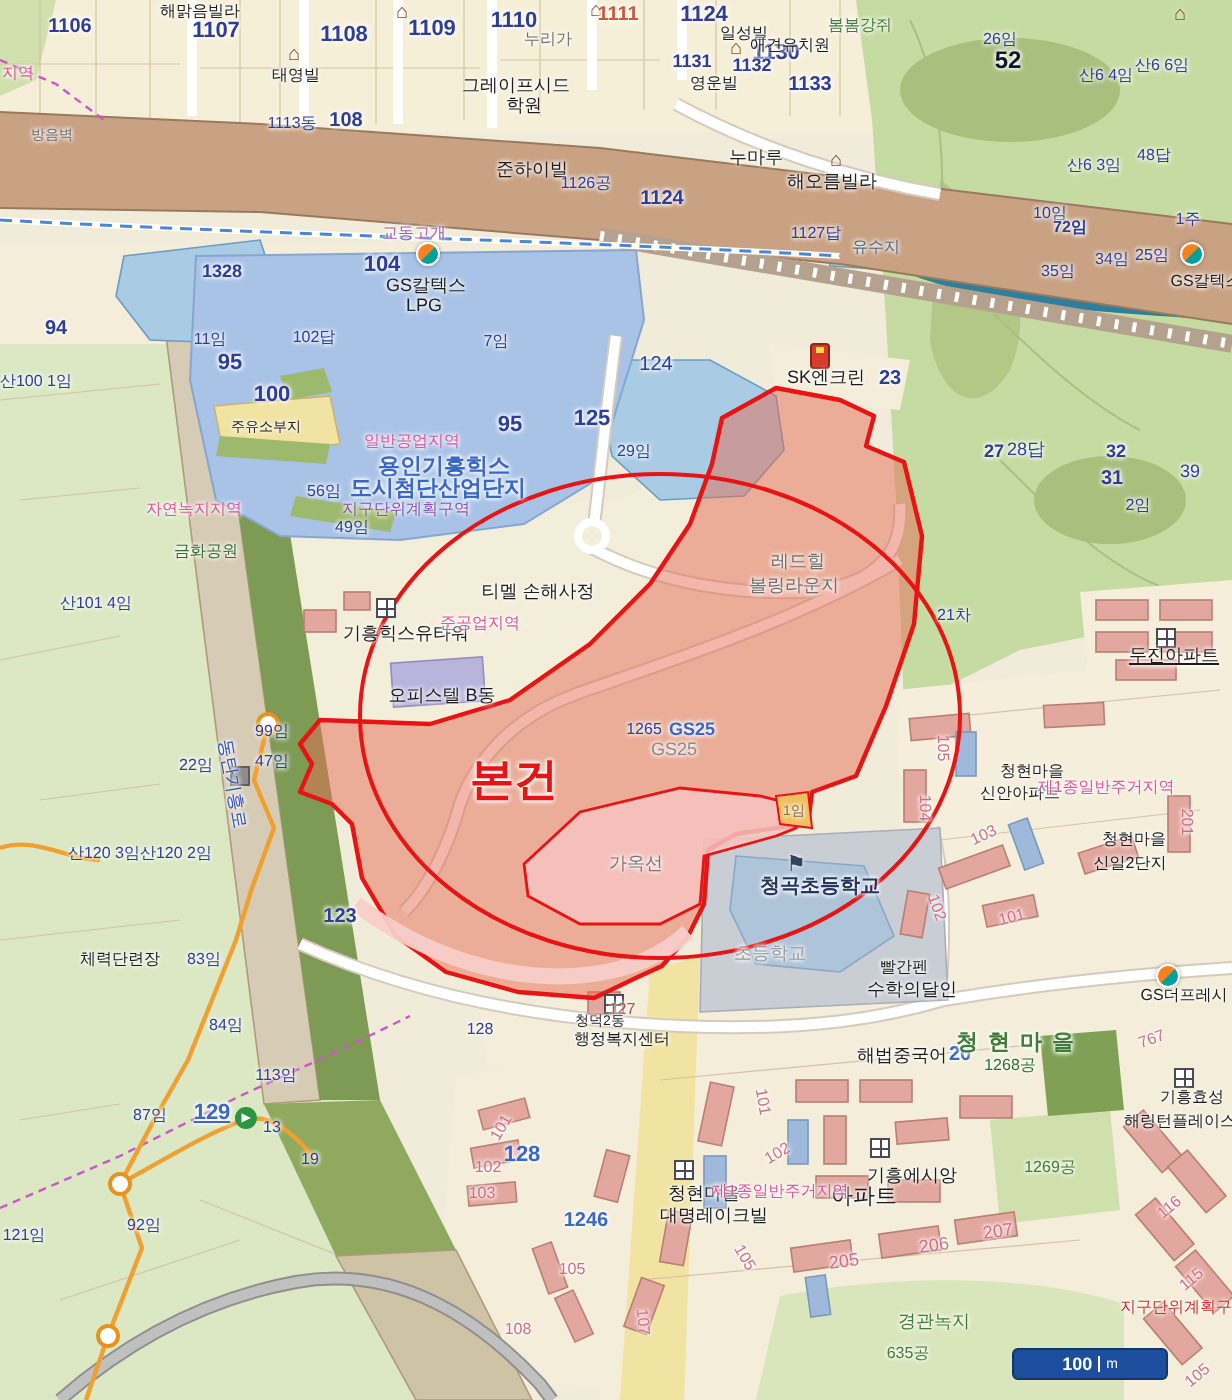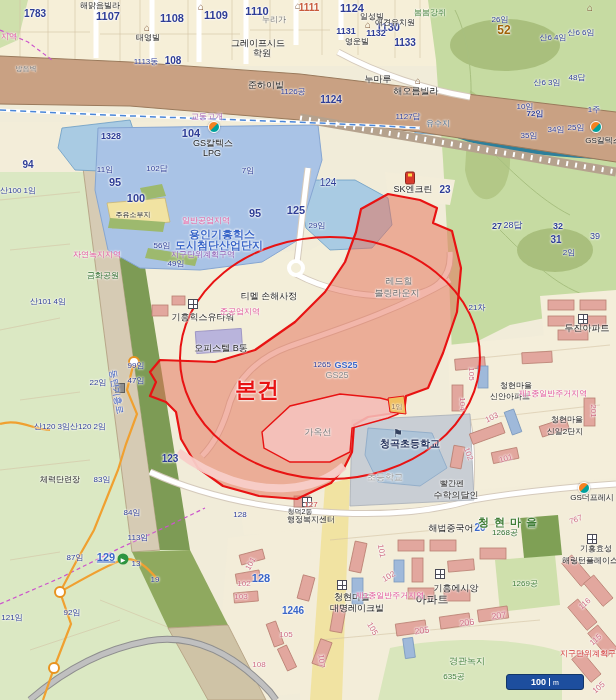--- a/index.html
+++ b/index.html
@@ -198,21 +198,21 @@
     <g>
       <path d="M388,194 L420,200 L437,208 L433,223 L452,231 L461,268 L457,312 L443,353 L428,388 L406,396 L404,412 L388,414 L368,417 L354,425 L352,452 L344,468 L331,483 L320,488 L297,499 L259,496 L223,486 L198,468 L181,439 L176,412 L166,402 L150,396 L156,382 L150,372 L160,360 L215,362 L255,350 L295,322 L325,292 L345,262 L356,232 L361,209 Z" fill="rgba(230,110,85,0.5)" stroke="#e81313" stroke-width="2.2" stroke-linejoin="round"></path>
       <path d="M262,432 L290,406 L340,394 L380,398 L396,402 L398,414 L388,418 L352,428 L350,452 L330,462 L290,462 L264,448 Z" fill="rgba(246,195,190,0.85)" stroke="#e81313" stroke-width="1.4"></path>
       <path d="M178,452 C212,478 252,490 287,488 C317,486 333,476 344,466" stroke="rgba(248,205,200,0.95)" stroke-width="8" fill="none"></path>
       <polygon points="388,398 404,396 406,414 390,412" fill="#f0c060" stroke="#e81313" stroke-width="1"></polygon>
       <ellipse cx="330" cy="358" rx="150" ry="121" fill="none" stroke="#e81313" stroke-width="2"></ellipse>
     </g>
   </svg>
 
   <div id="labels">
-      <span class="lbl" style="left: 35px; top: 14px; color: rgb(46, 61, 150); font-size: 10px; font-weight: bold; transform: translate(-50%, -50%);">1783</span>
+      <span class="lbl" style="left: 35px; top: 14px; color: rgb(46, 61, 150); font-size: 10px; font-weight: bold; transform: translate(-50%, -50%);">1106</span>
       <span class="lbl" style="left: 100px; top: 6px; color: rgb(28, 28, 28); font-size: 8px; transform: translate(-50%, -50%);">해맑음빌라</span>
       <span class="lbl" style="left: 108px; top: 16px; color: rgb(46, 61, 150); font-size: 11px; font-weight: bold; transform: translate(-50%, -50%);">1107</span>
       <span class="lbl" style="left: 172px; top: 18px; color: rgb(46, 61, 150); font-size: 11px; font-weight: bold; transform: translate(-50%, -50%);">1108</span>
       <span class="lbl" style="left: 148px; top: 38px; color: rgb(28, 28, 28); font-size: 8px; transform: translate(-50%, -50%);">태영빌</span>
       <span class="lbl" style="left: 216px; top: 15px; color: rgb(46, 61, 150); font-size: 11px; font-weight: bold; transform: translate(-50%, -50%);">1109</span>
       <span class="lbl" style="left: 257px; top: 11px; color: rgb(46, 61, 150); font-size: 11px; font-weight: bold; transform: translate(-50%, -50%);">1110</span>
       <span class="lbl" style="left: 274px; top: 20px; color: rgb(110, 110, 110); font-size: 8px; transform: translate(-50%, -50%);">누리가</span>
       <span class="lbl" style="left: 309px; top: 8px; color: rgb(200, 90, 60); font-size: 10px; font-weight: bold; transform: translate(-50%, -50%);">1111</span>
       <span class="lbl" style="left: 352px; top: 8px; color: rgb(46, 61, 150); font-size: 11px; font-weight: bold; transform: translate(-50%, -50%);">1124</span>
       <span class="lbl" style="left: 372px; top: 17px; color: rgb(28, 28, 28); font-size: 8px; transform: translate(-50%, -50%);">일성빌</span>
@@ -226,21 +226,21 @@
       <span class="lbl" style="left: 407px; top: 13px; color: rgb(63, 125, 54); font-size: 8px; transform: translate(-50%, -50%); margin-left: 23px;">봄봄강쥐</span>
       <span class="lbl" style="left: 395px; top: 23px; color: rgb(28, 28, 28); font-size: 8px; transform: translate(-50%, -50%);">애견유치원</span>
       <span class="lbl" style="left: 266px; top: 85px; color: rgb(28, 28, 28); font-size: 9px; transform: translate(-50%, -50%);">준하이빌</span>
       <span class="lbl" style="left: 293px; top: 92px; color: rgb(46, 61, 150); font-size: 8px; transform: translate(-50%, -50%);">1126공</span>
       <span class="lbl" style="left: 378px; top: 79px; color: rgb(28, 28, 28); font-size: 9px; transform: translate(-50%, -50%);">누마루</span>
       <span class="lbl" style="left: 416px; top: 91px; color: rgb(28, 28, 28); font-size: 9px; transform: translate(-50%, -50%);">해오름빌라</span>
       <span class="lbl" style="left: 331px; top: 100px; color: rgb(46, 61, 150); font-size: 10px; font-weight: bold; transform: translate(-50%, -50%);">1124</span>
       <span class="lbl" style="left: 408px; top: 117px; color: rgb(46, 61, 150); font-size: 8px; transform: translate(-50%, -50%);">1127답</span>
       <span class="lbl" style="left: 438px; top: 124px; color: rgb(74, 106, 138); font-size: 8px; transform: translate(-50%, -50%);">유수지</span>
       <span class="lbl" style="left: 500px; top: 20px; color: rgb(46, 61, 150); font-size: 8px; transform: translate(-50%, -50%);">26임</span>
-      <span class="lbl" style="left: 504px; top: 30px; color: #a16207; font-size: 12px; font-weight: bold; transform: translate(-50%, -50%);">52</span>
+      <span class="lbl" style="left: 504px; top: 30px; color: #0f172a; font-size: 12px; font-weight: bold; transform: translate(-50%, -50%);">52</span>
       <span class="lbl" style="left: 553px; top: 38px; color: rgb(46, 61, 150); font-size: 8px; transform: translate(-50%, -50%);">산6 4임</span>
       <span class="lbl" style="left: 581px; top: 33px; color: rgb(46, 61, 150); font-size: 8px; transform: translate(-50%, -50%);">산6 6임</span>
       <span class="lbl" style="left: 547px; top: 83px; color: rgb(46, 61, 150); font-size: 8px; transform: translate(-50%, -50%);">산6 3임</span>
       <span class="lbl" style="left: 577px; top: 78px; color: rgb(46, 61, 150); font-size: 8px; transform: translate(-50%, -50%);">48답</span>
       <span class="lbl" style="left: 525px; top: 107px; color: rgb(46, 61, 150); font-size: 8px; transform: translate(-50%, -50%);">10임</span>
       <span class="lbl" style="left: 535px; top: 114px; color: rgb(46, 61, 150); font-size: 8px; transform: translate(-50%, -50%); font-weight: bold;">72임</span>
       <span class="lbl" style="left: 594px; top: 110px; color: rgb(46, 61, 150); font-size: 8px; transform: translate(-50%, -50%);">1주</span>
       <span class="lbl" style="left: 556px; top: 130px; color: rgb(46, 61, 150); font-size: 8px; transform: translate(-50%, -50%);">34임</span>
       <span class="lbl" style="left: 529px; top: 136px; color: rgb(46, 61, 150); font-size: 8px; transform: translate(-50%, -50%);">35임</span>
       <span class="lbl" style="left: 576px; top: 128px; color: rgb(46, 61, 150); font-size: 8px; transform: translate(-50%, -50%);">25임</span>
@@ -283,36 +283,36 @@
       <span class="lbl" style="left: 445px; top: 190px; color: rgb(46, 61, 150); font-size: 10px; font-weight: bold; transform: translate(-50%, -50%);">23</span>
       <span class="lbl" style="left: 399px; top: 281px; color: rgb(110, 110, 110); font-size: 9px; transform: translate(-50%, -50%);">레드힐</span>
       <span class="lbl" style="left: 397px; top: 293px; color: rgb(110, 110, 110); font-size: 9px; transform: translate(-50%, -50%);">볼링라운지</span>
       <span class="lbl" style="left: 497px; top: 226px; color: rgb(46, 61, 150); font-size: 9px; font-weight: bold; transform: translate(-50%, -50%);">27</span>
       <span class="lbl" style="left: 513px; top: 225px; color: rgb(46, 61, 150); font-size: 9px; transform: translate(-50%, -50%);">28답</span>
       <span class="lbl" style="left: 558px; top: 226px; color: rgb(46, 61, 150); font-size: 9px; font-weight: bold; transform: translate(-50%, -50%);">32</span>
       <span class="lbl" style="left: 556px; top: 240px; color: rgb(46, 61, 150); font-size: 10px; font-weight: bold; transform: translate(-50%, -50%);">31</span>
       <span class="lbl" style="left: 595px; top: 236px; color: rgb(46, 61, 150); font-size: 9px; transform: translate(-50%, -50%);">39</span>
       <span class="lbl" style="left: 569px; top: 253px; color: rgb(46, 61, 150); font-size: 8px; transform: translate(-50%, -50%);">2임</span>
       <span class="lbl" style="left: 477px; top: 308px; color: rgb(46, 61, 150); font-size: 8px; transform: translate(-50%, -50%);">21차</span>
-      <span class="lbl" style="left: 587px; top: 328px; color: rgb(28, 28, 28); font-size: 9px; transform: translate(-50%, -50%);">두진아파트</span>
+      <span class="lbl" style="left: 587px; top: 328px; color: rgb(28, 28, 28); font-size: 9px; transform: translate(-50%, -50%); text-decoration: underline;">두진아파트</span>
       <span class="lbl" style="left: 257px; top: 390px; color: rgb(232, 19, 19); font-size: 22px; font-weight: bold; transform: translate(-50%, -50%);">본건</span>
       <span class="lbl" style="left: 322px; top: 365px; color: rgb(46, 61, 150); font-size: 8px; transform: translate(-50%, -50%);">1265</span>
       <span class="lbl" style="left: 346px; top: 365px; color: rgb(58, 102, 200); font-size: 9px; font-weight: bold; transform: translate(-50%, -50%);">GS25</span>
       <span class="lbl" style="left: 337px; top: 375px; color: rgb(138, 138, 138); font-size: 9px; transform: translate(-50%, -50%);">GS25</span>
       <span class="lbl" style="left: 318px; top: 432px; color: rgb(119, 119, 119); font-size: 9px; transform: translate(-50%, -50%);">가옥선</span>
       <span class="lbl" style="left: 136px; top: 366px; color: rgb(46, 61, 150); font-size: 8px; transform: translate(-50%, -50%);">99임</span>
       <span class="lbl" style="left: 136px; top: 381px; color: rgb(46, 61, 150); font-size: 8px; transform: translate(-50%, -50%);">47임</span>
       <span class="lbl" style="left: 98px; top: 383px; color: rgb(46, 61, 150); font-size: 8px; transform: translate(-50%, -50%);">22임</span>
       <span class="lbl" style="left: 116px; top: 392px; color: rgb(51, 85, 187); font-size: 9px; transform: translate(-50%, -50%) rotate(80deg);">동탄기흥로</span>
       <span class="lbl" style="left: 52px; top: 427px; color: rgb(46, 61, 150); font-size: 8px; transform: translate(-50%, -50%);">산120 3임</span>
       <span class="lbl" style="left: 88px; top: 427px; color: rgb(46, 61, 150); font-size: 8px; transform: translate(-50%, -50%);">산120 2임</span>
       <span class="lbl" style="left: 60px; top: 480px; color: rgb(28, 28, 28); font-size: 8px; transform: translate(-50%, -50%);">체력단련장</span>
       <span class="lbl" style="left: 102px; top: 480px; color: rgb(46, 61, 150); font-size: 8px; transform: translate(-50%, -50%);">83임</span>
       <span class="lbl" style="left: 170px; top: 459px; color: rgb(46, 61, 150); font-size: 10px; font-weight: bold; transform: translate(-50%, -50%);">123</span>
-      <span class="lbl" style="left: 113px; top: 513px; color: rgb(46, 61, 150); font-size: 8px; transform: translate(-50%, -50%); margin-left: 19px;">84임</span>
+      <span class="lbl" style="left: 113px; top: 513px; color: rgb(46, 61, 150); font-size: 8px; transform: translate(-50%, -50%);">84임</span>
       <span class="lbl" style="left: 410px; top: 444px; color: rgb(38, 53, 94); font-size: 10px; font-weight: bold; transform: translate(-50%, -50%);">청곡초등학교</span>
       <span class="lbl" style="left: 385px; top: 463px; color: rgb(153, 153, 153); font-size: 9px; transform: translate(-50%, -50%); margin-top: 14px;">초등학교</span>
       <span class="lbl" style="left: 397px; top: 406px; color: rgb(138, 106, 74); font-size: 7px; transform: translate(-50%, -50%);">1임</span>
       <span class="lbl" style="left: 516px; top: 386px; color: rgb(28, 28, 28); font-size: 8px; transform: translate(-50%, -50%);">청현마을</span>
       <span class="lbl" style="left: 510px; top: 397px; color: rgb(28, 28, 28); font-size: 8px; transform: translate(-50%, -50%);">신안아파트</span>
       <span class="lbl" style="left: 553px; top: 394px; color: rgb(224, 85, 155); font-size: 8px; transform: translate(-50%, -50%);">제1종일반주거지역</span>
       <span class="lbl" style="left: 567px; top: 420px; color: rgb(28, 28, 28); font-size: 8px; transform: translate(-50%, -50%);">청현마을</span>
       <span class="lbl" style="left: 565px; top: 432px; color: rgb(28, 28, 28); font-size: 8px; transform: translate(-50%, -50%);">신일2단지</span>
       <span class="lbl" style="left: 471px; top: 374px; color: rgb(207, 111, 134); font-size: 8px; transform: translate(-50%, -50%) rotate(90deg);">105</span>
       <span class="lbl" style="left: 462px; top: 404px; color: rgb(207, 111, 134); font-size: 8px; transform: translate(-50%, -50%) rotate(90deg);">104</span>

